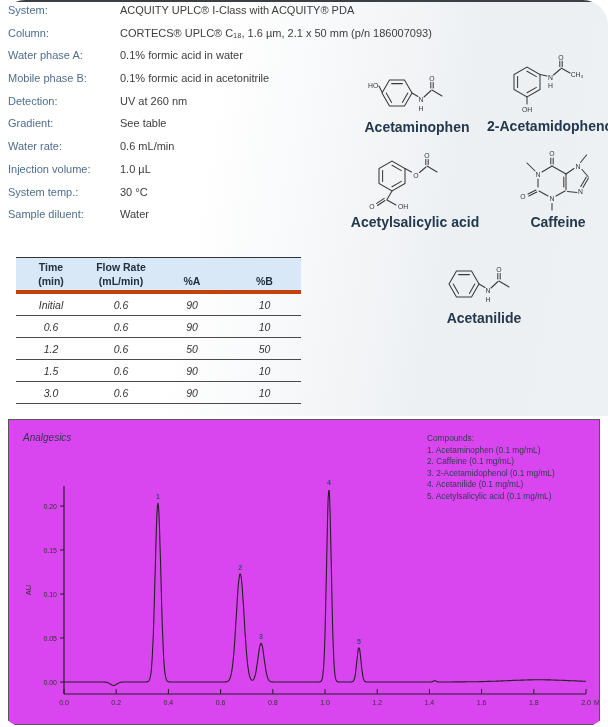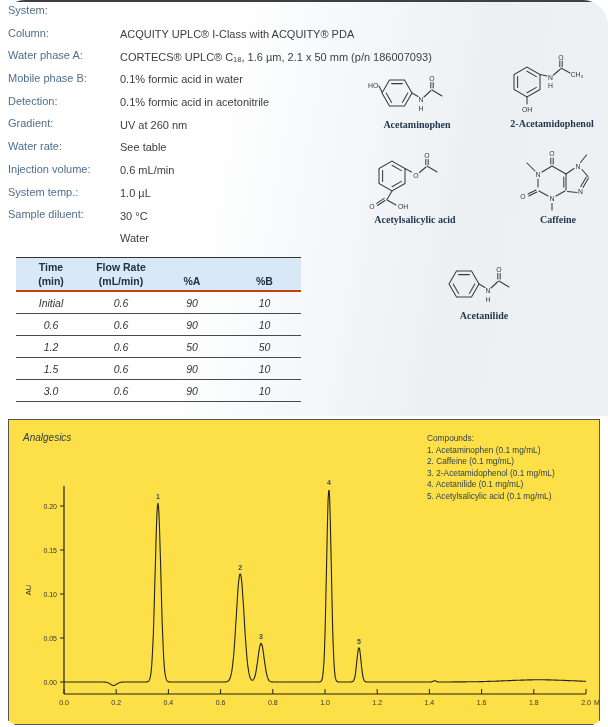--- a/index.html
+++ b/index.html
@@ -5,39 +5,39 @@
   html,body{margin:0;padding:0;background:#fff;}
   .page{position:relative;width:608px;height:727px;background:#ffffff;
         font-family:"Liberation Sans",sans-serif;overflow:hidden;border-radius:25px;}
   .top-rule{position:absolute;top:0;left:0;width:608px;height:2px;background:#3b4046;}
   .top-section{position:absolute;top:2px;left:0;width:608px;height:414px;
         background:linear-gradient(100deg,#ffffff 34%,#edf0f3 72%,#eef1f4 100%);}
   
   .params{position:absolute;top:4px;left:8px;width:340px;}
   .param-row{display:flex;height:22.7px;font-size:11px;align-items:flex-start;}
   .param-label{width:112px;color:#4f6e8e;flex:none;}
-  .param-value{color:#3d3d3d;white-space:nowrap;margin-top:24px;}
+  .param-value{color:#3d3d3d;white-space:nowrap;}
   
   .gradient-table{position:absolute;left:16px;top:257px;width:285px;
         border-top:1px solid #333;font-size:10.5px;color:#333;}
   .gt-header{display:grid;grid-template-columns:70px 70px 72px 73px;
-        background:#d8e8f6;border-bottom:2px solid #c2410c;align-items:end;
+        background:#d8e8f6;border-bottom:4px solid #c2410c;align-items:end;
         padding:3px 0 2px;}
   .gt-header .hcell{text-align:center;font-weight:bold;color:#22303e;line-height:1.3;}
   .gt-row{display:grid;grid-template-columns:70px 70px 72px 73px;
         border-bottom:1px solid #4a4a4a;height:21px;align-items:center;text-align:center;font-style:italic;}
   
   .structure{position:absolute;width:130px;text-align:center;}
   .structure svg{display:block;margin:0 auto;}
   .structure line, .structure polygon{stroke:#3a3a3a;stroke-width:1.05;fill:none;stroke-linecap:round;}
   .structure text{fill:#333;font-size:6.8px;font-family:"Liberation Sans",sans-serif;}
-  .structure-caption{font-size:10px;font-weight:bold;color:#22384e;margin-top:2px;font-family:Liberation Serif, serif;}
+  .structure-caption{font-size:14px;font-weight:bold;color:#22384e;margin-top:2px;}
   
   .chart-panel{position:absolute;left:8px;top:419px;width:590px;height:304px;
-        border:1px solid #555;background:#fde047;}
+        border:1px solid #555;background:#d946ef;}
   .chart-title{position:absolute;left:14px;top:12px;font-style:italic;
         font-size:10px;color:#2c3c4e;}
   .legend{position:absolute;left:418px;top:13px;font-size:8.3px;color:#2e3e50;
         line-height:11.6px;}
   svg.chromo{position:absolute;left:0;top:0;width:590px;height:302px;}
 </style>
 </head>
 <body>
 
 <div class="page">

